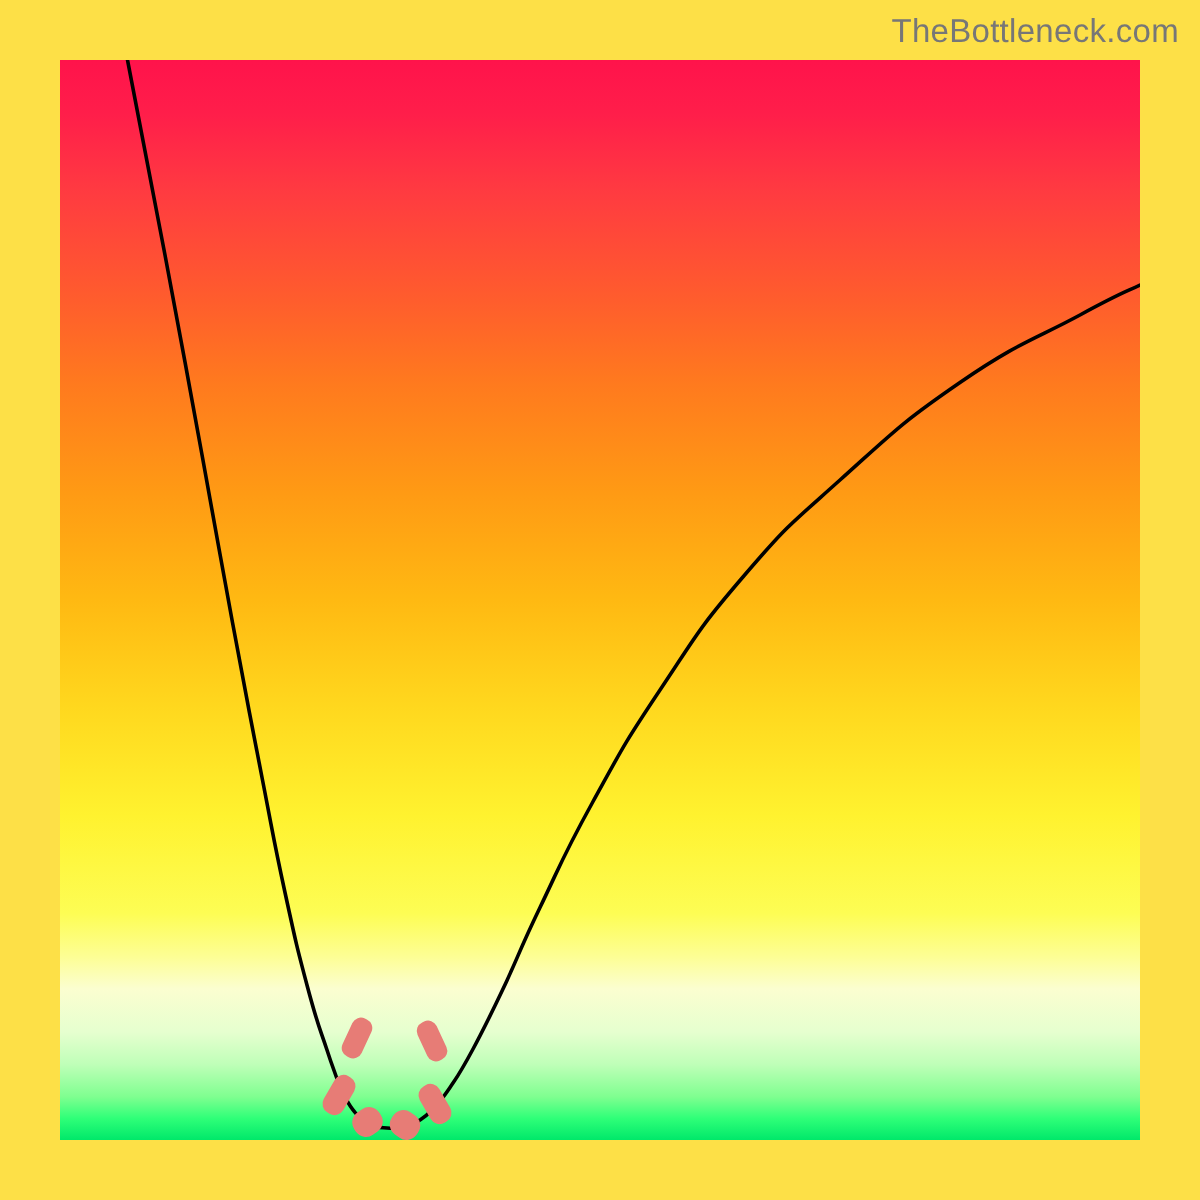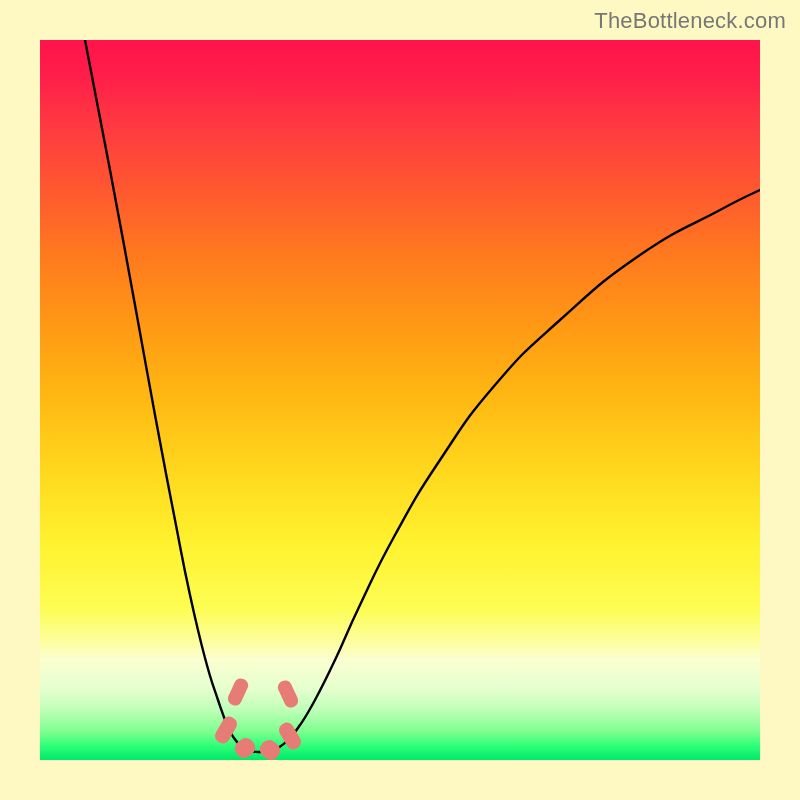--- a/index.html
+++ b/index.html
@@ -10,21 +10,21 @@
     background: #000;
     overflow: hidden;
     font-family: Arial, Helvetica, sans-serif;
   }
   .frame {
     position: absolute;
     top: 0;
     left: 0;
     width: 800px;
     height: 800px;
-    background: #fef9c3;
+    background: #fde047;
   }
   .plot-area {
     position: absolute;
     top: 40px;
     left: 40px;
     width: 720px;
     height: 720px;
     overflow: hidden;
   }
   .gradient {

